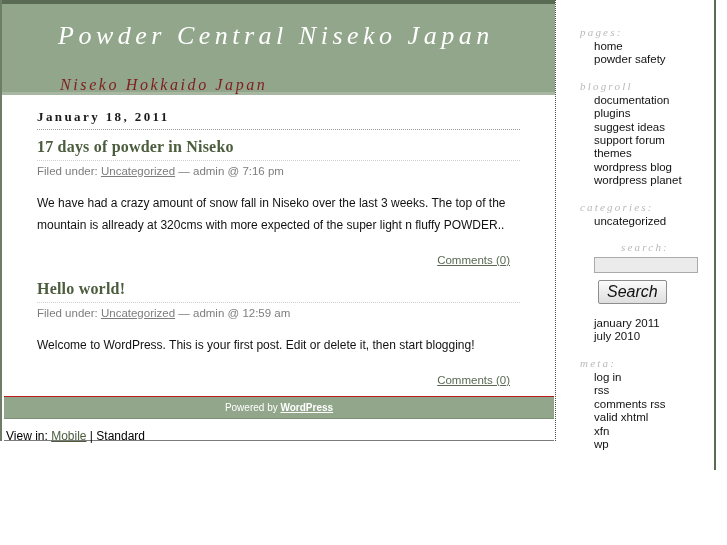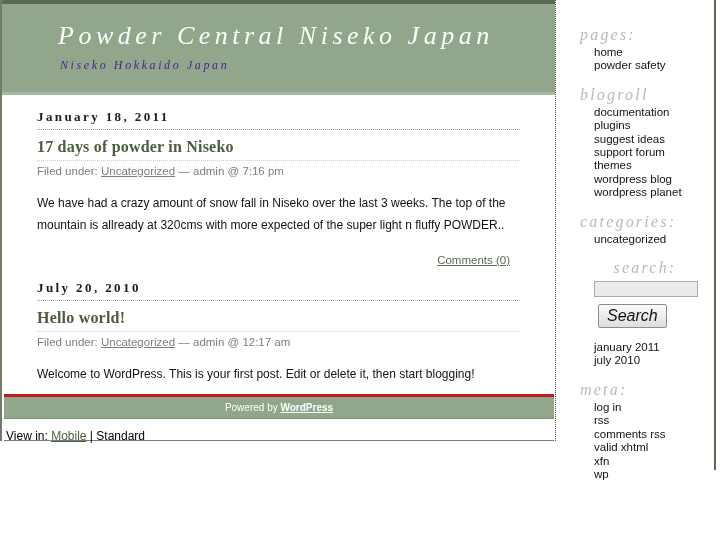--- a/index.html
+++ b/index.html
@@ -65,26 +65,26 @@
     font-family: "Liberation Serif", serif;
     font-style: italic;
     font-size: 26px;
     letter-spacing: 4.5px;
     color: #ffffff;
     white-space: nowrap;
   }
   #blog-tagline {
     position: absolute;
     left: 58px;
-    top: 54px;
+    top: 72px;
     font-family: "Liberation Serif", serif;
     font-style: italic;
-    font-size: 12px;
+    font-size: 16px;
     letter-spacing: 2.6px;
-    color: #4c1d95;
+    color: #7f1d1d;
     white-space: nowrap;
   }
 
   #content {
     padding: 14px 35px 0 35px;
   }
 
   .post-date {
     font-family: "Liberation Serif", serif;
     font-size: 13px;
@@ -137,21 +137,21 @@
   }
   #post-2 { margin-bottom: 0; }
 
   #footer {
     position: absolute;
     left: 2px;
     right: 1px;
     bottom: 22px;
     height: 21px;
     background: #92a68b;
-    border-top: 3px solid #b91c1c;
+    border-top: 1px solid #b91c1c;
     border-bottom: 1px solid #7d9076;
     text-align: center;
     line-height: 21px;
     font-size: 10px;
     color: #ffffff;
   }
   #footer a {
     color: #ffffff;
     text-decoration: underline;
     font-weight: bold;
@@ -181,21 +181,21 @@
     position: absolute;
     left: 580px;
     top: 26px;
     width: 130px;
     font-size: 11.5px;
     color: #121212;
   }
   .side-head {
     font-family: "Liberation Serif", serif;
     font-style: italic;
-    font-size: 16px;
+    font-size: 11px;
     letter-spacing: 2.2px;
     color: #b9b9b9;
     margin: 0 0 2px 0;
   }
   .side-block { margin-bottom: 13px; }
   .side-list {
     list-style: none;
     margin: 0;
     padding: 0 0 0 14px;
   }
@@ -257,28 +257,27 @@
           <a href="#">Uncategorized</a>
           <span>— admin @ 7:16 pm</span>
         </div>
         <p class="post-body">We have had a crazy amount of snow fall in Niseko over the last 3 weeks. The top of the mountain is allready at 320cms with more expected of the super light n fluffy POWDER..</p>
         <div class="post-comments">
           <a href="#">Comments (0)</a>
         </div>
       </div>
 
       <div class="post" id="post-2">
-        <div class="post-date">July 20, 2010</div>
         <div class="post-title">
           <span>Hello world!</span>
         </div>
         <div class="post-meta">
           <span>Filed under:</span>
           <a href="#">Uncategorized</a>
-          <span>— admin @ 12:17 am</span>
+          <span>— admin @ 12:59 am</span>
         </div>
         <p class="post-body">Welcome to WordPress. This is your first post. Edit or delete it, then start blogging!</p>
         <div class="post-comments">
           <a href="#">Comments (0)</a>
         </div>
       </div>
 
     </div>
 
     <div id="footer">

